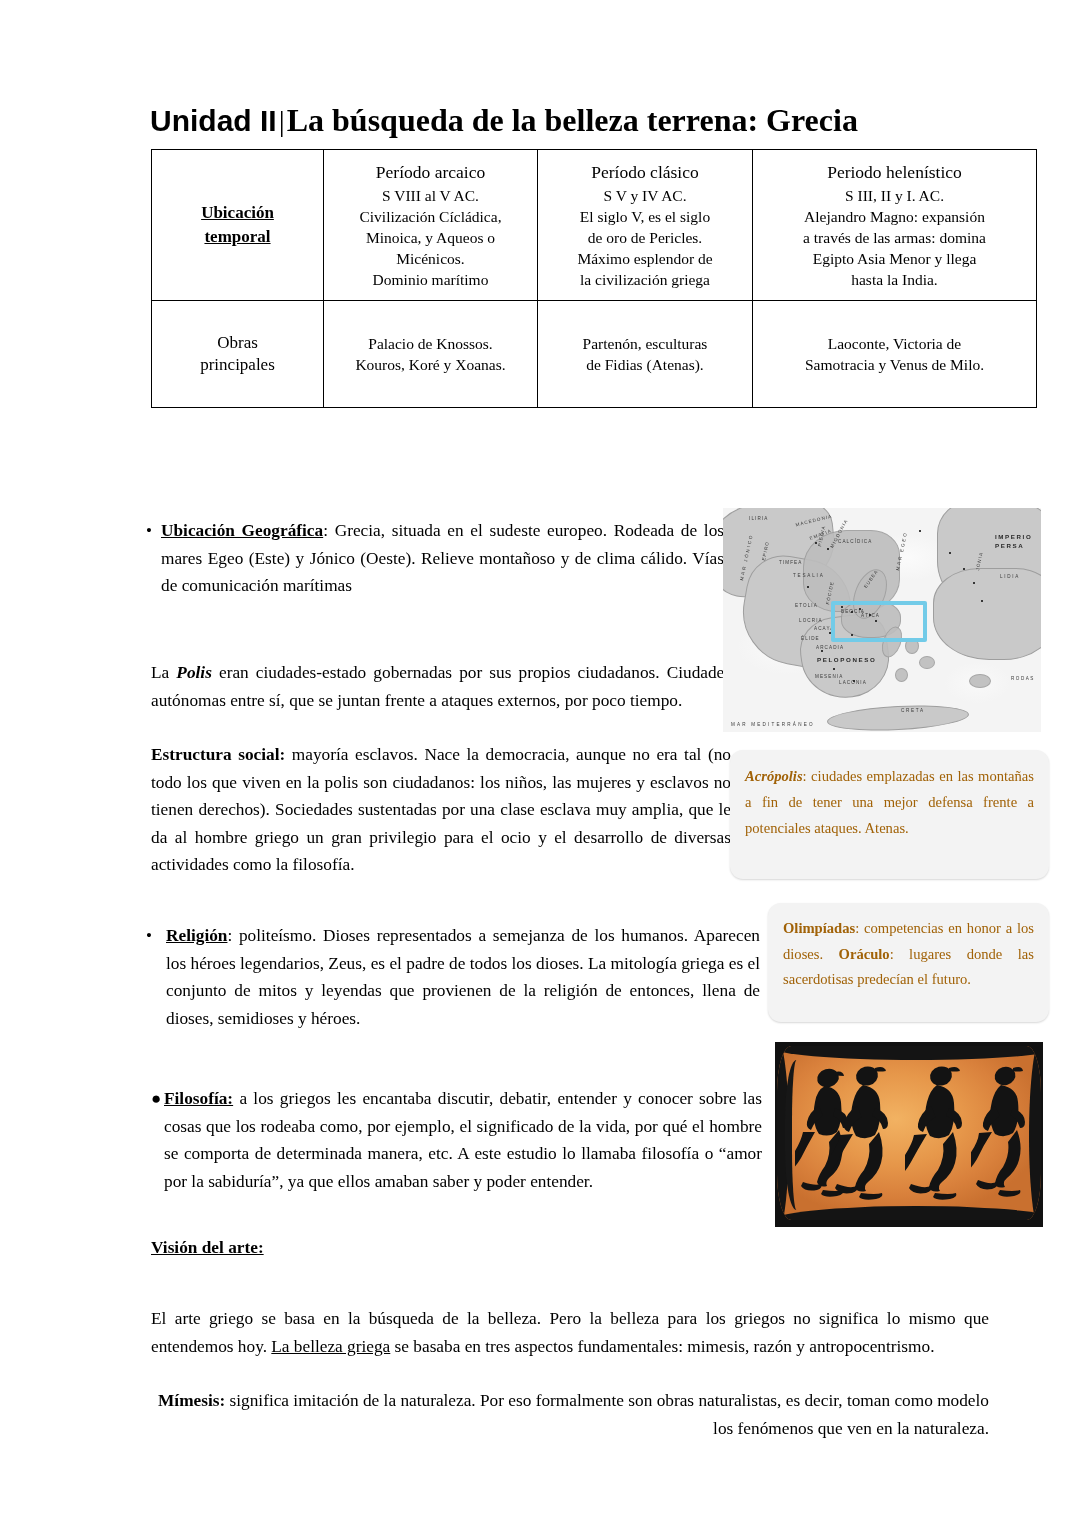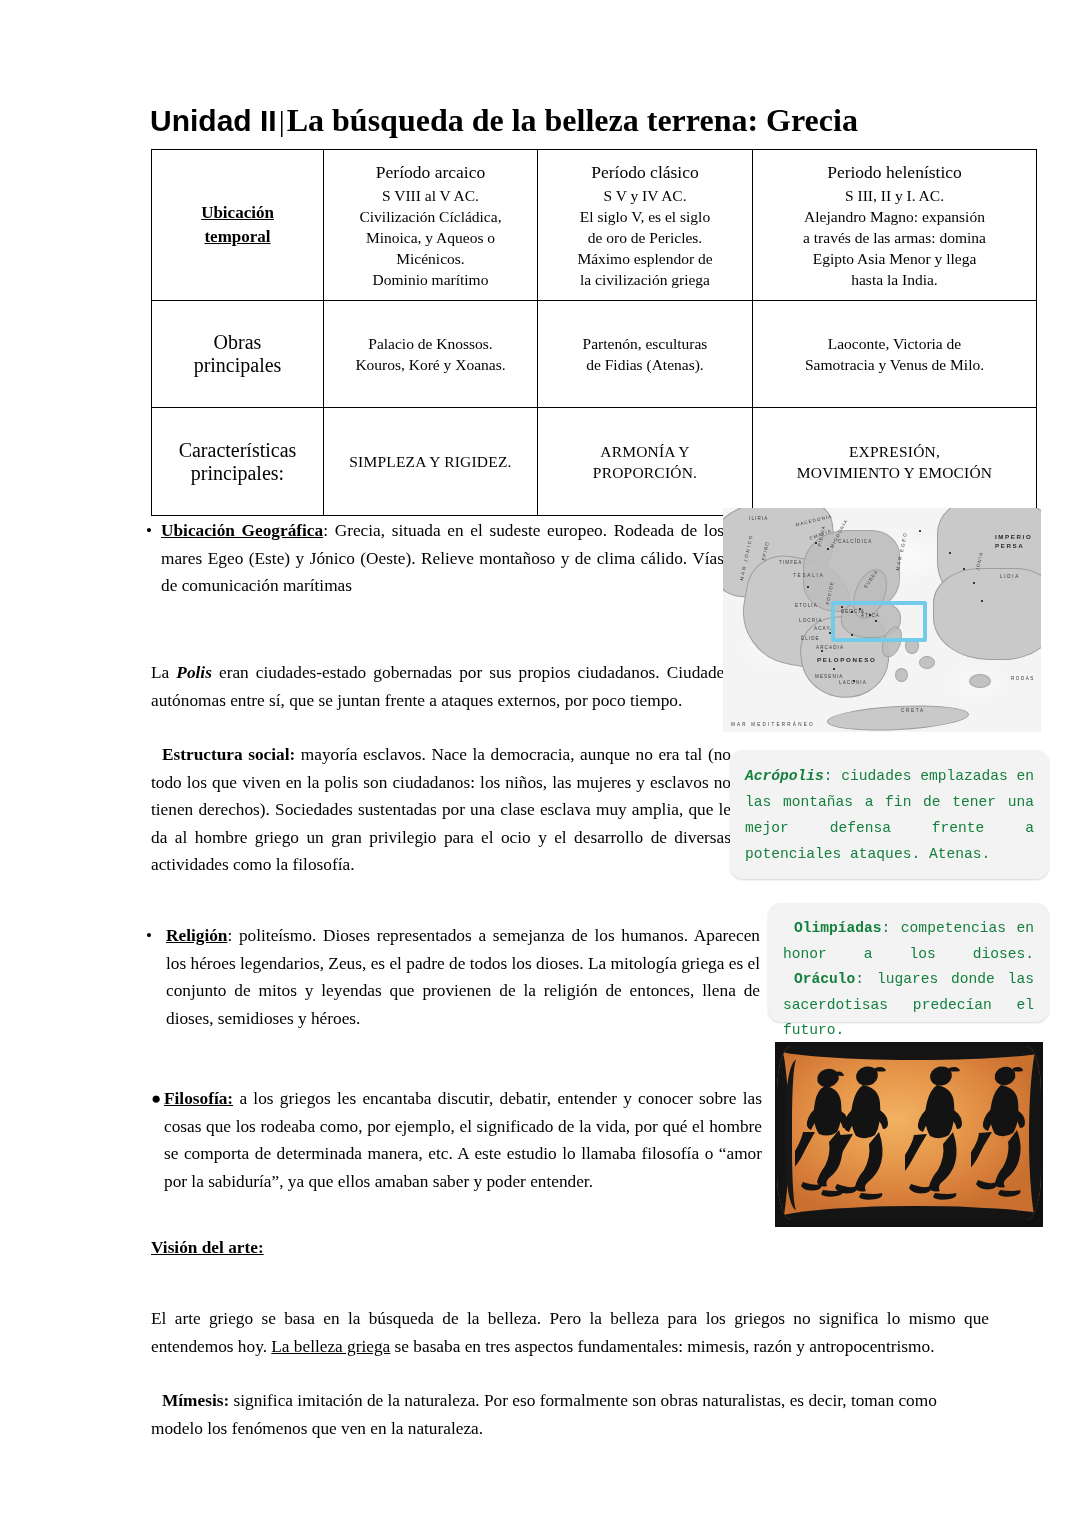--- a/index.html
+++ b/index.html
@@ -62,21 +62,21 @@
   .col-clasic { width: 206px; }
   .col-helen  { width: 275px; }
 
   .rowhead-u {
     font-weight: bold;
     font-size: 17px;
     text-decoration: underline;
     line-height: 24px;
   }
   .rowhead {
-    font-size: 20px;
+    font-size: 17px;
     line-height: 22px;
   }
   .cell-title {
     font-weight: normal;
     font-size: 17.5px;
     display: block;
     line-height: 24px;
     margin-bottom: 1px;
   }
   .r1 td { height: 138px; }
@@ -86,21 +86,21 @@
 
   
   .para {
     position: absolute;
     font-size: 17.3px;
     line-height: 27.5px;
     text-align: justify;
     color: #000;
   }
   .para.nojust { text-align: left; }
-  .b   { font-weight: bold; margin-left: 11px; }
+  .b   { font-weight: bold; }
   .u   { text-decoration: underline; }
   .bu  { font-weight: bold; text-decoration: underline; }
   .bi  { font-weight: bold; font-style: italic; }
 
   .bullet-blk {
     position: absolute;
   }
   .bullet-blk .dot {
     position: absolute;
     left: 0;
@@ -219,24 +219,24 @@
     border-radius: 50% / 40%;
   }
   .runner { position: absolute; }
 
   
   .note {
     position: absolute;
     background: #f3f3f3;
     border-radius: 13px;
     box-shadow: 0 1px 2px rgba(0,0,0,.16);
-    font-family: Liberation Mono, monospace;
+    font-family: Liberation Serif, serif;
     font-size: 14.6px;
     line-height: 26px;
-    color: #15803d;
+    color: #a16207;
     text-align: justify;
     padding: 13px 15px 14px 15px;
     box-sizing: border-box;
   }
   #note-acropolis {
     left: 730px; top: 750px;
     width: 319px; height: 129px;
   }
   #note-olimpiadas {
     left: 768px; top: 903px;
@@ -300,37 +300,20 @@
         <td>
           <span>Partenón, esculturas</span><br>
           <span>de Fidias (Atenas).</span>
         </td>
         <td>
           <span>Laoconte, Victoria de</span><br>
           <span>Samotracia y Venus de Milo.</span>
         </td>
       </tr>
 
-      <tr class="r3">
-        <td class="col-label">
-          <span class="rowhead">Características</span><br>
-          <span class="rowhead">principales:</span>
-        </td>
-        <td class="caps">
-          <span>SIMPLEZA Y RIGIDEZ.</span>
-        </td>
-        <td class="caps">
-          <span>ARMONÍA Y</span><br>
-          <span>PROPORCIÓN.</span>
-        </td>
-        <td class="caps">
-          <span>EXPRESIÓN,</span><br>
-          <span>MOVIMIENTO Y EMOCIÓN</span>
-        </td>
-      </tr>
     </tbody>
   </table>
 
   <div class="bullet-blk" style="left:146px; top:517px; width:578px;">
     <span class="dot">•</span>
     <span class="txt" style="display:block; padding-left:15px;"><span class="bu">Ubicación Geográfica</span><span>: Grecia, situada en el sudeste europeo. Rodeada de los mares Egeo (Este) y Jónico (Oeste). Relieve montañoso y de clima cálido. Vías de comunicación marítimas</span></span>
   </div>
 
 
   <div class="para" style="left:151px; top:659px; width:580px;">
@@ -352,21 +335,21 @@
   </div>
 
   <div class="para nojust" style="left:151px; top:1234px; width:500px;">
     <span class="bu">Visión del arte:</span>
   </div>
 
   <div class="para" style="left:151px; top:1305px; width:838px;">
     <span>El arte griego se basa en la búsqueda de la belleza. Pero la belleza para los griegos no significa lo mismo que entendemos hoy. </span><span class="u">La belleza griega</span><span> se basaba en tres aspectos fundamentales: mimesis, razón y antropocentrismo.</span>
   </div>
 
-  <div class="para nojust" style="left:151px; top:1387px; width:838px;">
+  <div class="para nojust" style="left:151px; top:1387px; width:838px;text-align:right;">
     <span class="b">Mímesis:</span><span> significa imitación de la naturaleza. Por eso formalmente son obras naturalistas, es decir, toman como modelo los fenómenos que ven en la naturaleza.</span>
   </div>
 
   <div class="fig" id="map-figure">
     <div class="map-sea"></div>
 
     <div class="land" style="left:-10px; top:-6px; width:120px; height:90px; border-radius:40% 30% 55% 25%; transform:rotate(-6deg);"></div>
     <div class="land" style="left:20px; top:50px; width:105px; height:105px; border-radius:35% 45% 30% 50%; transform:rotate(10deg);"></div>
     <div class="land landsoft" style="left:80px; top:22px; width:95px; height:80px; border-radius:45% 30% 40% 35%;"></div>
     <div class="land" style="left:78px; top:108px; width:86px; height:80px; border-radius:40% 30% 48% 52%; transform:rotate(-8deg);"></div>

